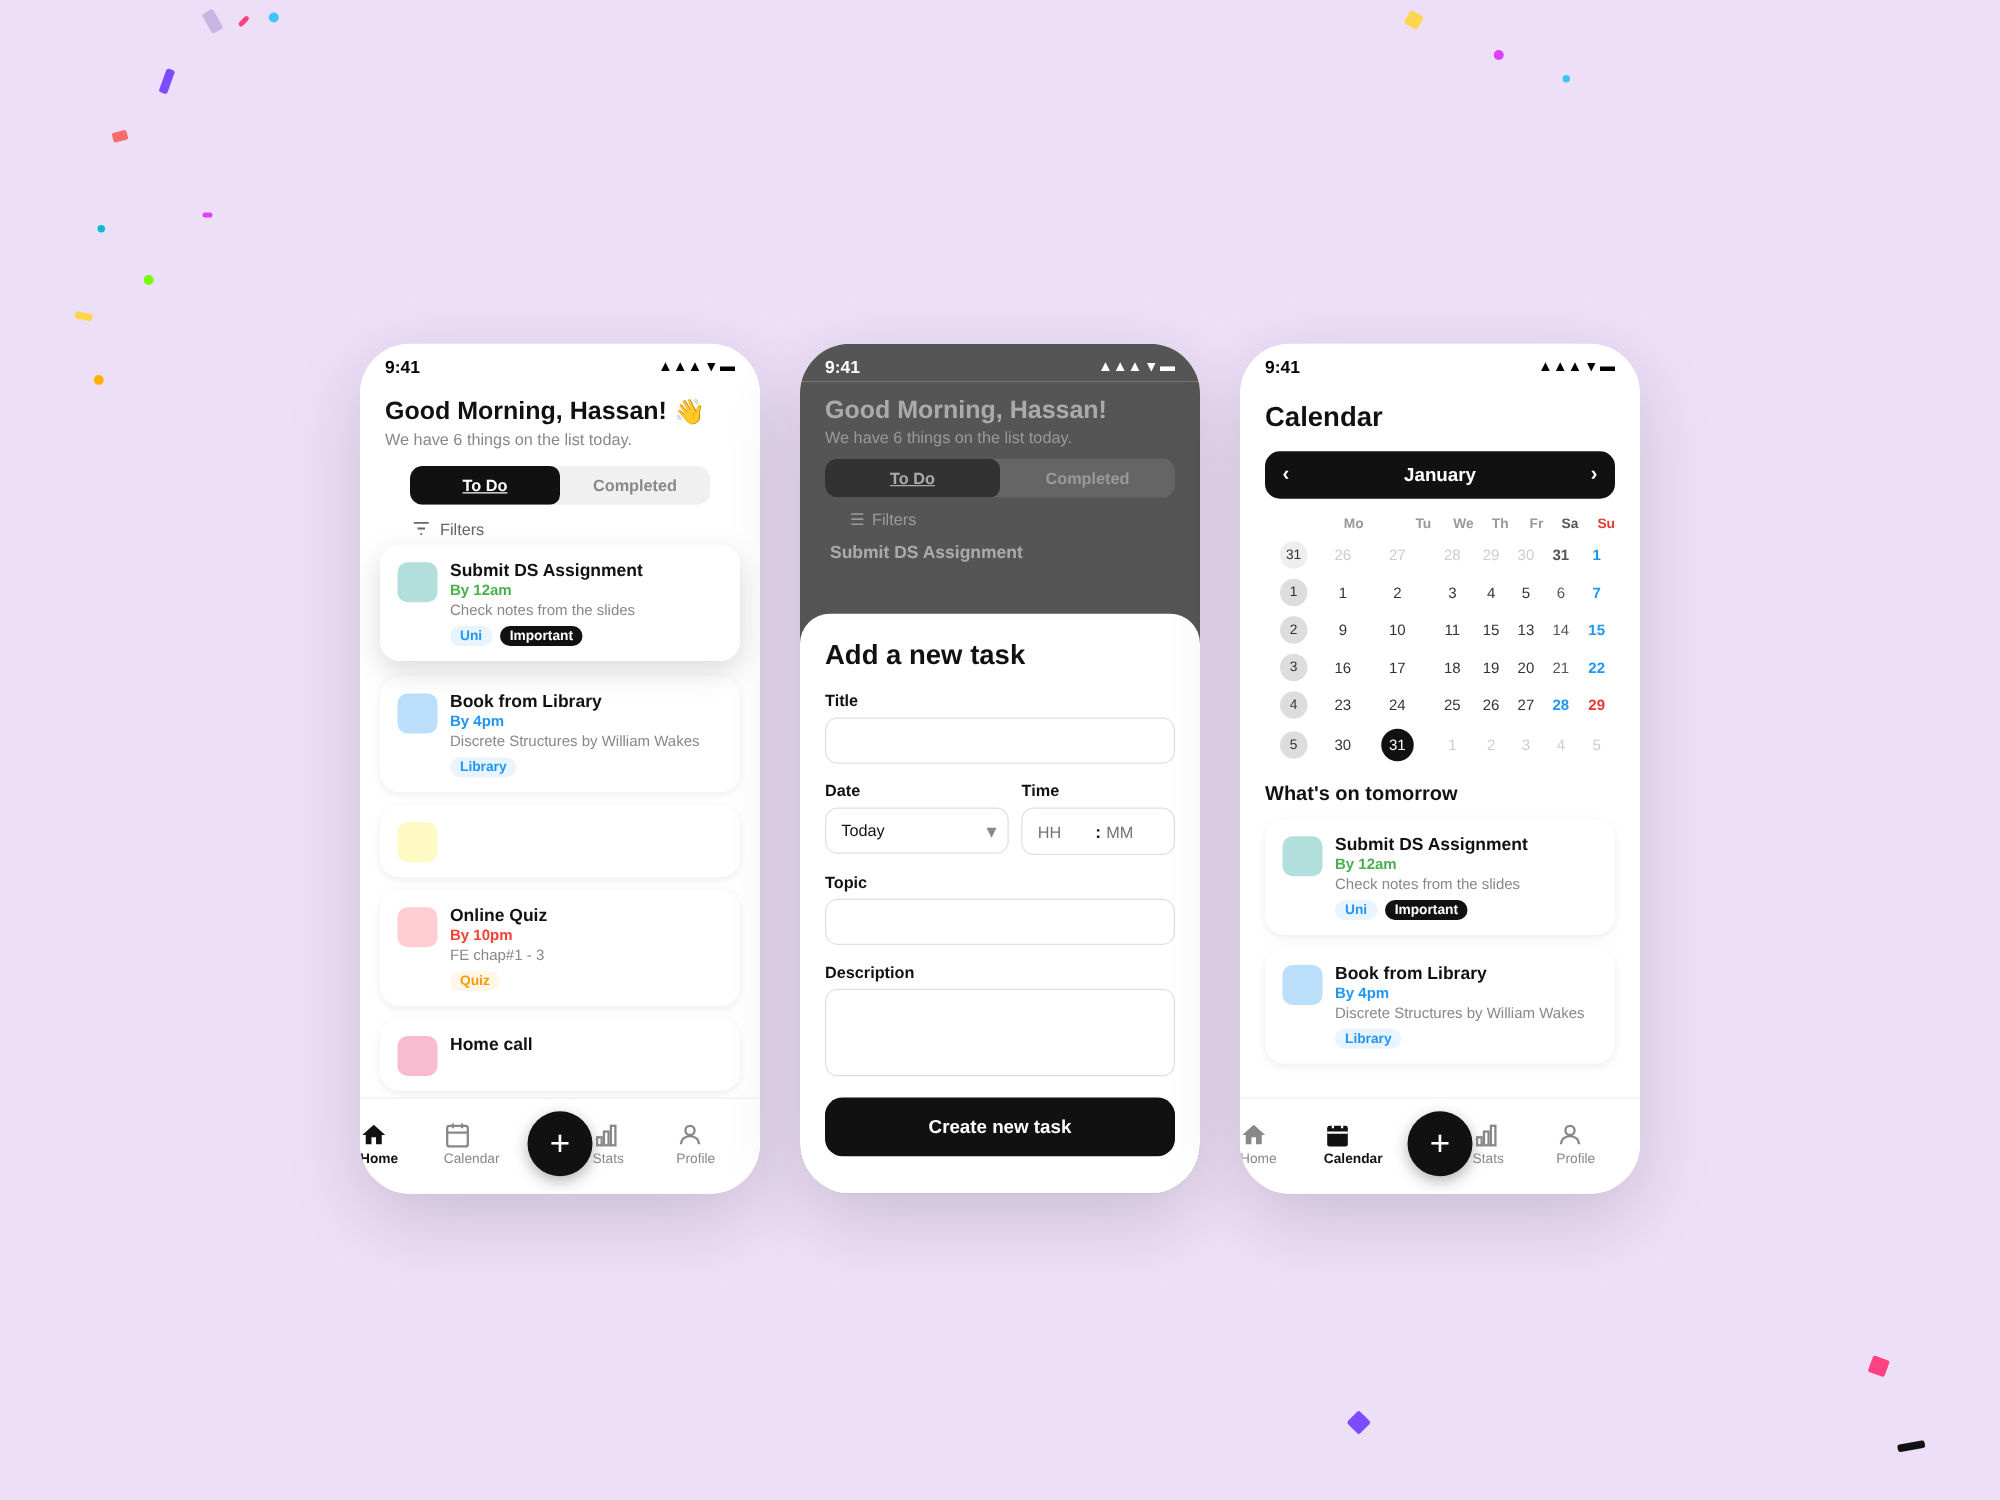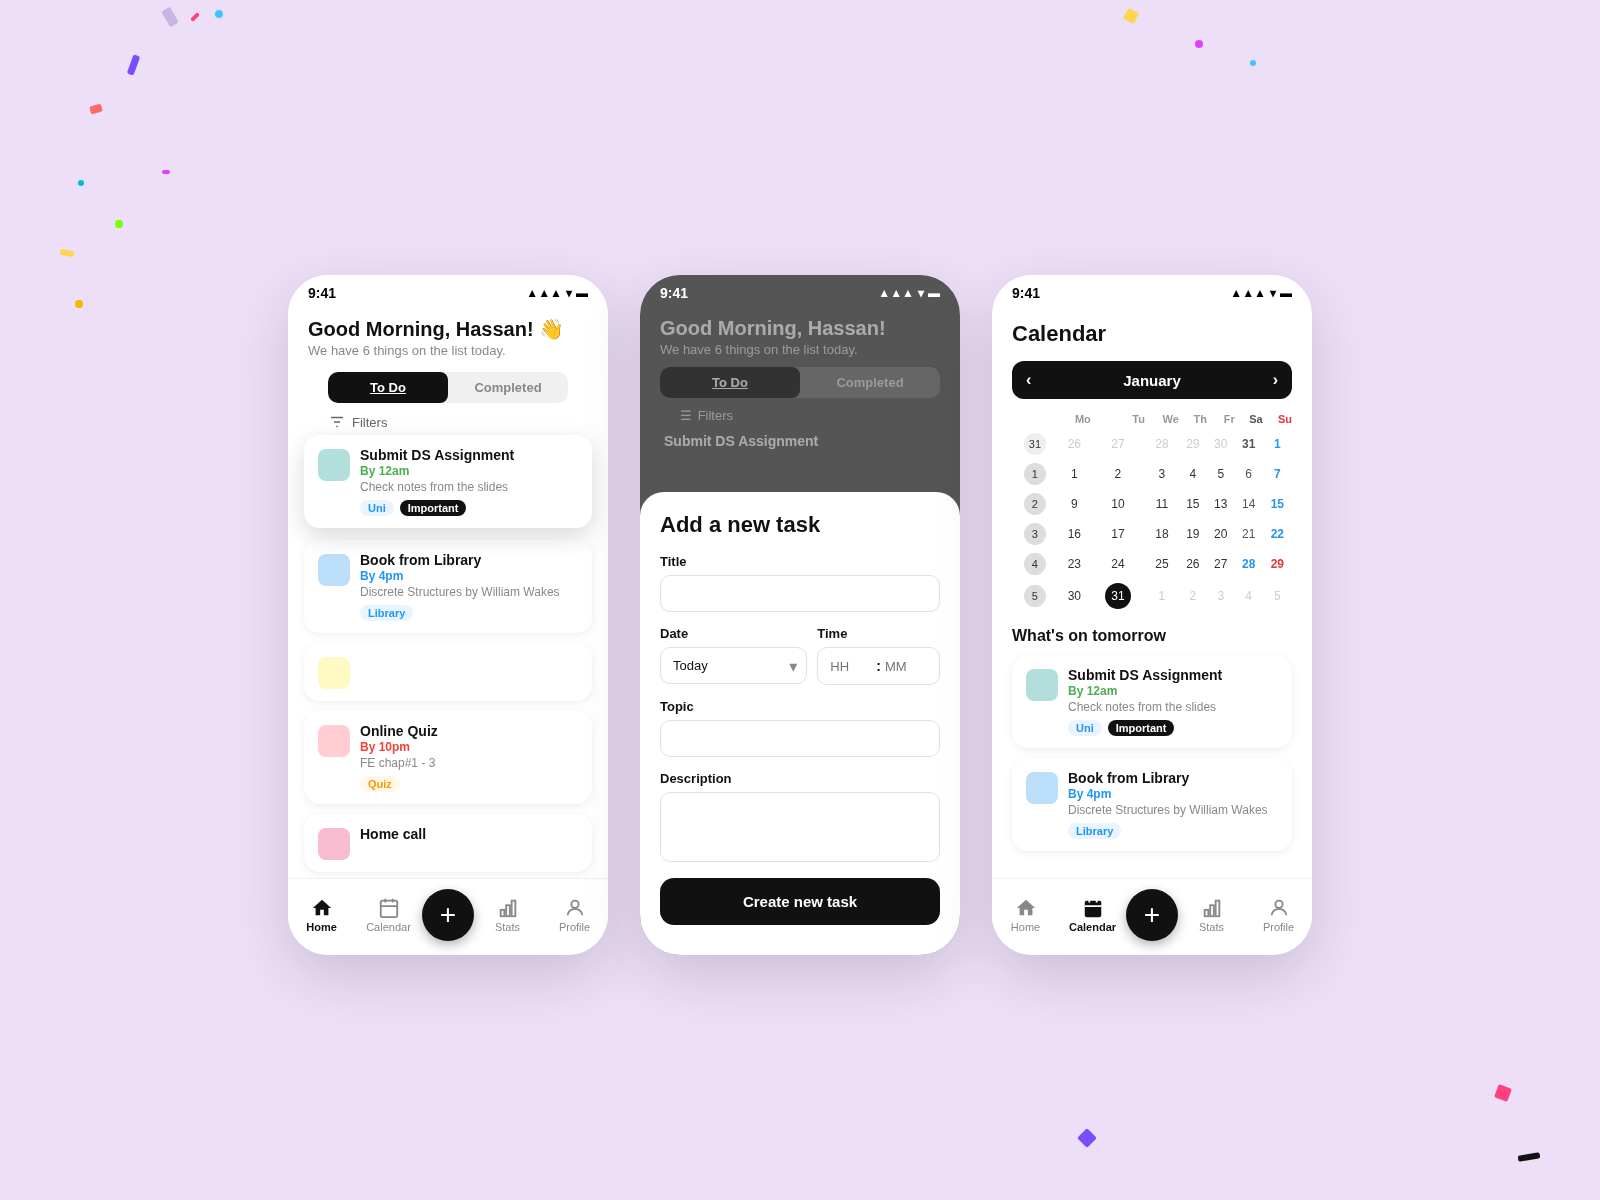--- a/index.html
+++ b/index.html
@@ -190,21 +190,20 @@
       padding: 10px 0 14px;
       border-top: 1px solid #f0f0f0;
       background: #fff;
       flex-shrink: 0;
       position: relative;
     }
 
     .nav-item {
       display: flex;
       flex-direction: column;
-      align-items: center;
       gap: 2px;
       cursor: pointer;
       flex: 1;
     }
     .nav-icon {
       width: 22px;
       height: 22px;
     }
     .nav-label {
       font-size: 11px;

